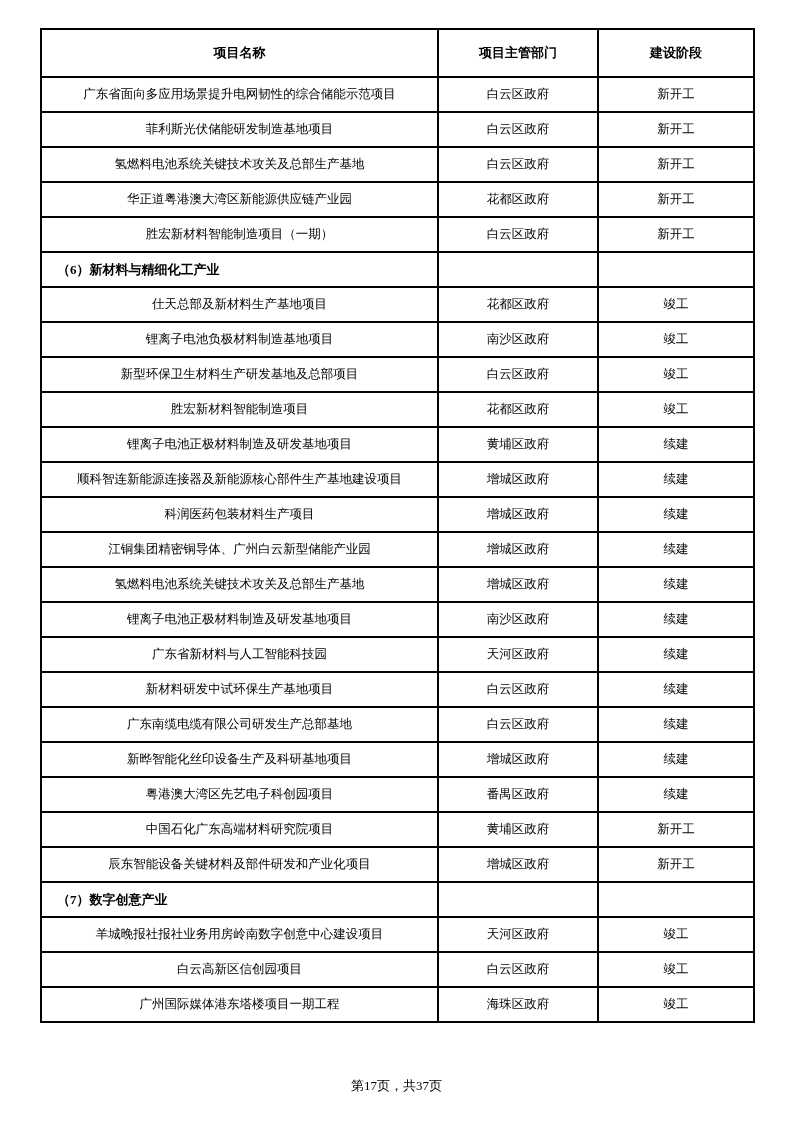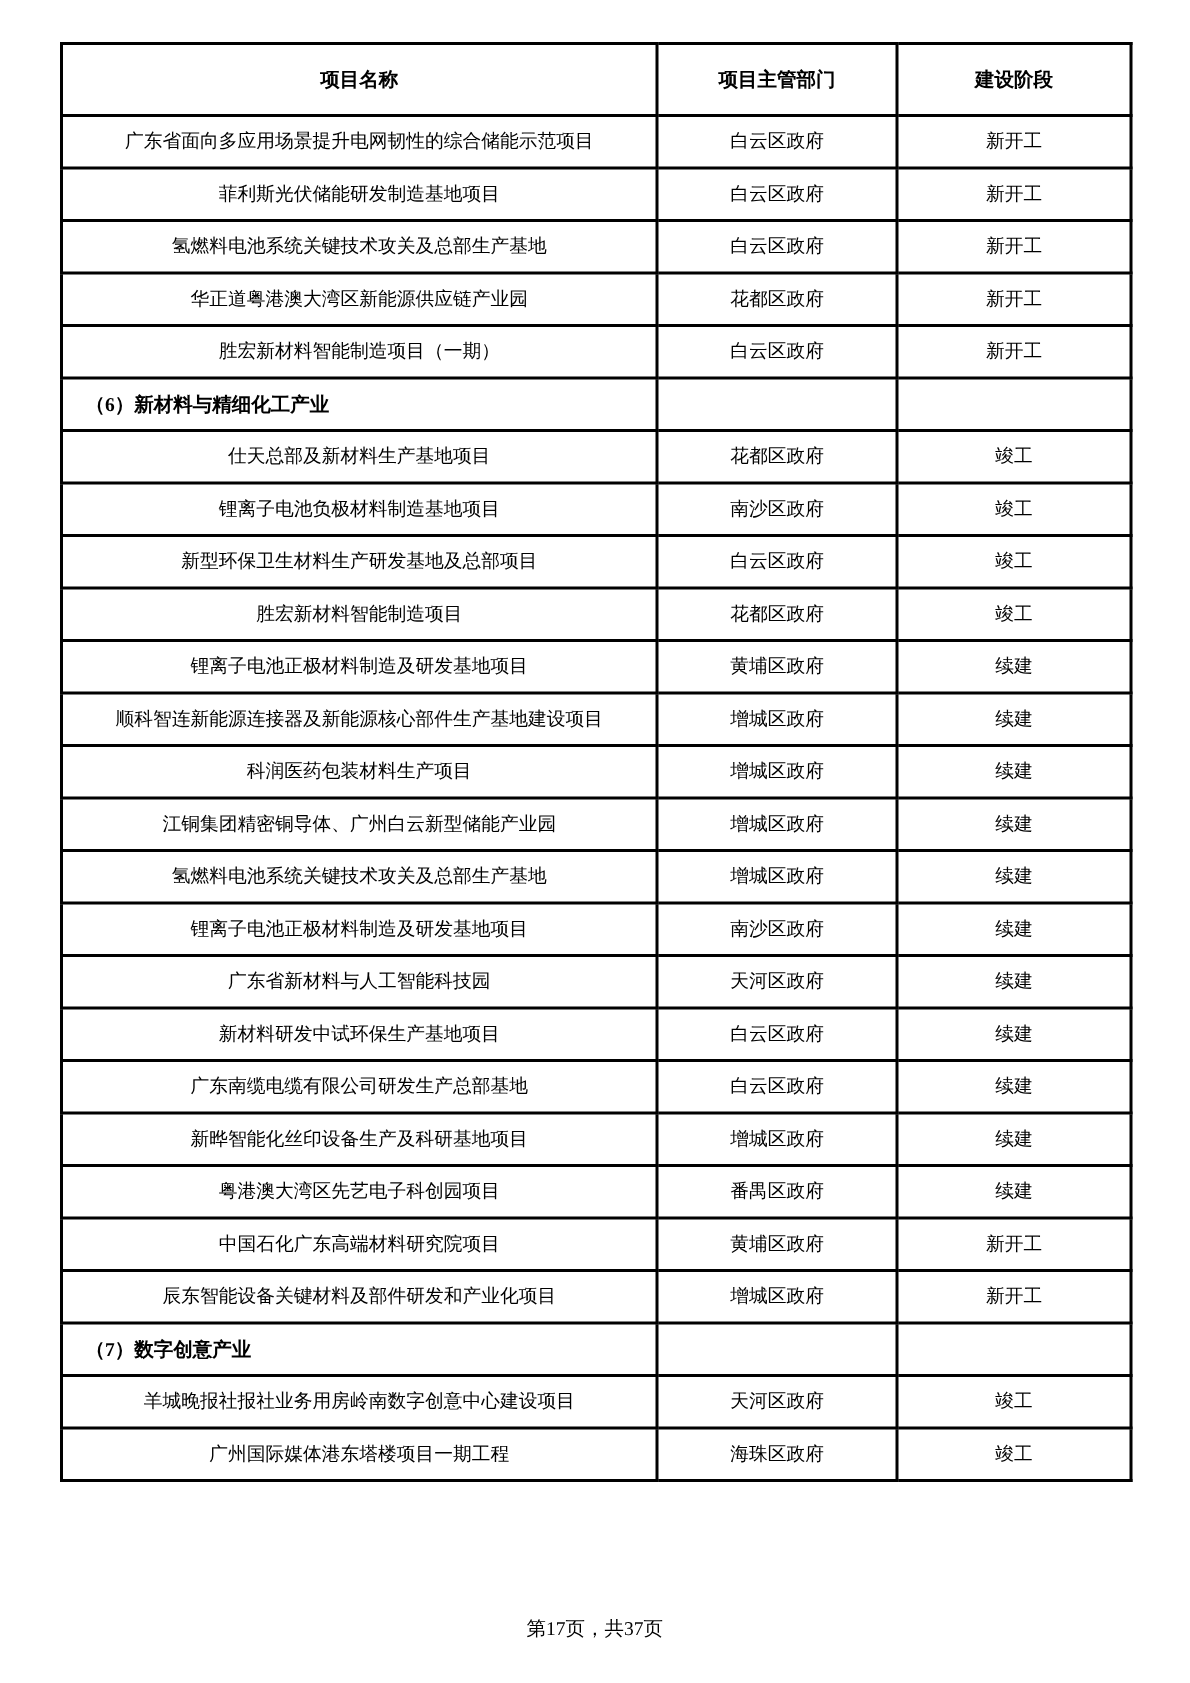--- a/index.html
+++ b/index.html
@@ -204,20 +204,25 @@
           <td class="section-cell">（7）数字创意产业</td>
           <td></td>
           <td></td>
         </tr>
         <tr>
           <td>羊城晚报社报社业务用房岭南数字创意中心建设项目</td>
           <td>天河区政府</td>
           <td>竣工</td>
         </tr>
         <tr>
+          <td>白云高新区信创园项目</td>
+          <td>白云区政府</td>
+          <td>竣工</td>
+        </tr>
+        <tr>
           <td>广州国际媒体港东塔楼项目一期工程</td>
           <td>海珠区政府</td>
           <td>竣工</td>
         </tr>
       </tbody>
   </table>
 
   <div class="page-footer">第17页，共37页</div>
 
 </div>

